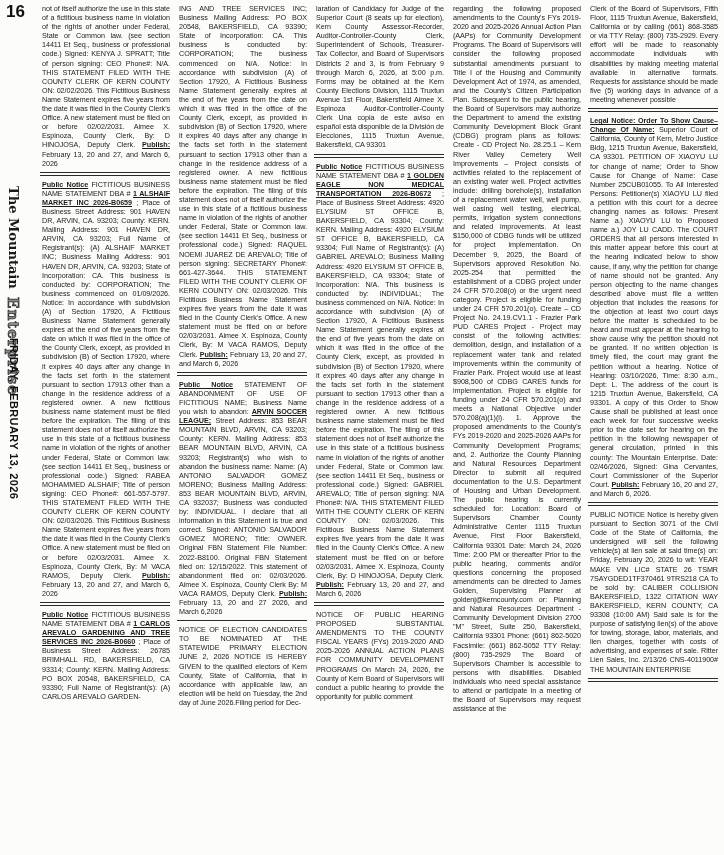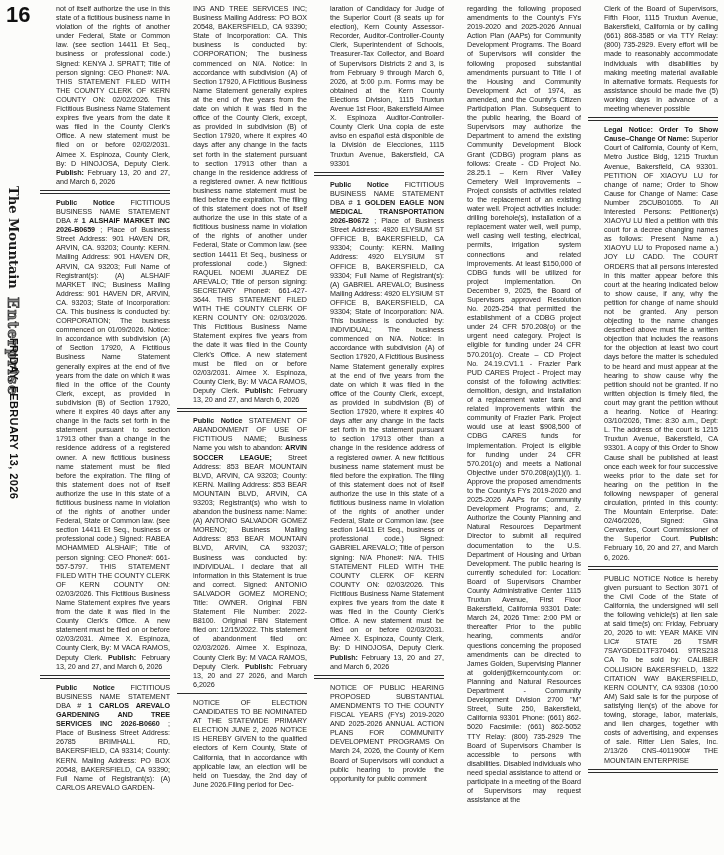--- a/index.html
+++ b/index.html
@@ -5,21 +5,21 @@
   html,body{margin:0;padding:0;}
   body{
     width:724px;height:855px;overflow:hidden;
     background:#fbfbf8;
     font-family:"Liberation Sans",sans-serif;
   }
   .page{position:relative;width:724px;height:855px;background:#fcfcfa;}
   .sidebar{position:absolute;left:0;top:0;width:38px;height:855px;background:#fcfcfa;}
   .page-number{
     font-family:"Liberation Sans",sans-serif;font-weight:bold;
-    font-size:22px;color:#111;padding:2px 0 0 6px;
+    font-size:17px;color:#111;padding:2px 0 0 6px;
   }
   .masthead{
     position:absolute;top:186px;left:4px;height:160px;
     writing-mode:vertical-rl;text-orientation:mixed;white-space:nowrap;
   }
   .masthead-line1{
     font-family:"DejaVu Serif",serif;font-weight:bold;font-size:13px;color:#1a1a1a;
   }
   .masthead-line2{
     font-family:"DejaVu Serif",serif;font-weight:bold;font-size:15px;
@@ -31,24 +31,24 @@
     font-family:"Liberation Sans",sans-serif;font-weight:bold;
     font-size:11px;color:#111;letter-spacing:0.4px;
   }
   .columns{
     position:absolute;left:40px;top:4px;width:682px;height:851px;
     display:flex;gap:7px;overflow:hidden;
   }
   .col{flex:0 0 130px;width:130px;overflow:hidden;}
   .notice{
     font-size:7.2px;line-height:9.1px;letter-spacing:-0.05px;
-    text-align:justify;color:#1b1b1b;margin:0 0 1px 16px;
+    text-align:justify;color:#1b1b1b;margin:0 0 1px 2px;
     overflow-wrap:break-word;
   }
-  .notice b{font-weight:bold;}
+  .notice b{font-weight:bold;text-decoration:underline;}
   .divider{
     border-top:1px solid #2b2b2b;border-bottom:1px solid #2b2b2b;
     height:2px;margin:4px 0;
   }
   .divider-single{
     border-top:1px solid #2b2b2b;height:0;margin:4px 0 4px 0;
   }
 </style>
 </head>
 <body>

